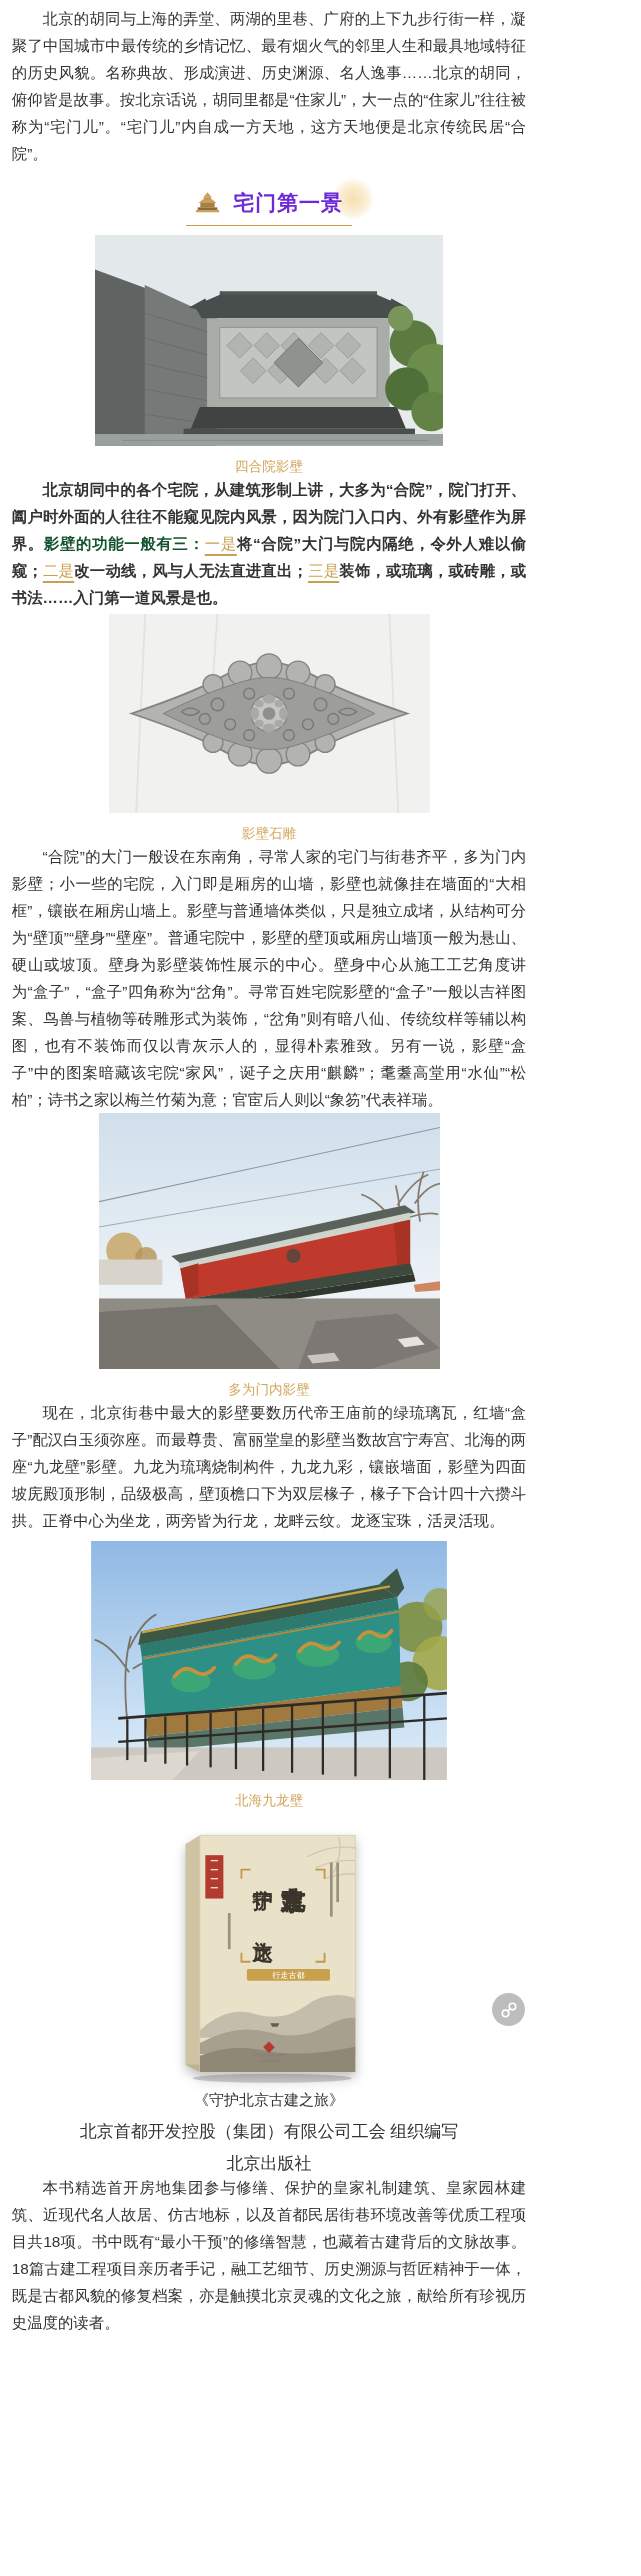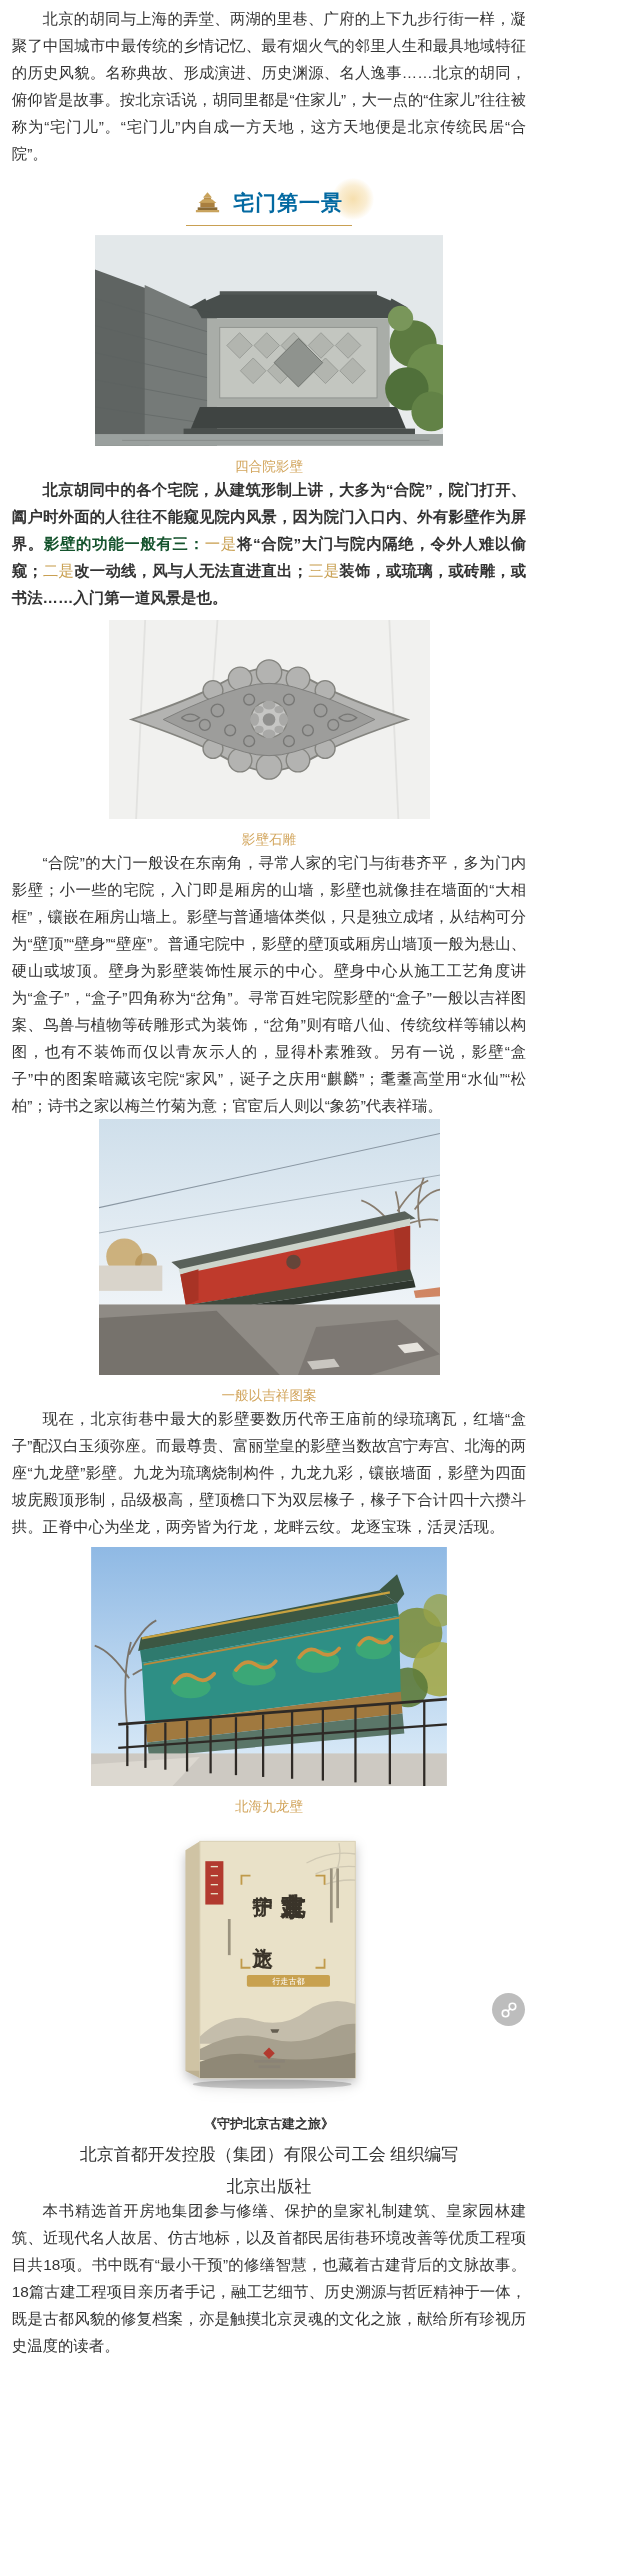--- a/index.html
+++ b/index.html
@@ -9,41 +9,41 @@
 
   p.para{font-size:15.4px;line-height:27px;color:#333;text-align:justify;text-indent:2em;margin:0;}
   .p1{margin-top:1.8px;}
   .p2{margin-top:29px;}
   .p3{margin-top:27px;}
   .p4{margin-top:25px;}
   .p5{margin-top:36px;}
 
   .seg-normal{color:#333;font-weight:bold;}
   .seg-gold-bold{color:#14532d;font-weight:bold;}
-  .seg-gold-underline{color:#c9a052;text-decoration-color:#c9a052;text-decoration-thickness:1.8px;text-underline-offset:4.5px;}
+  .seg-gold-underline{color:#c9a052;text-decoration:underline;text-decoration-color:#c9a052;text-decoration-thickness:1.8px;text-underline-offset:4.5px;}
 
   .section-heading{text-align:center;margin:22px 0 0 0;}
   .heading-inner{position:relative;display:inline-block;padding:0 9px 8.1px 9px;border-bottom:1.8px solid #c9a052;}
   .glow{position:absolute;width:42px;height:42px;border-radius:50%;right:-22px;top:-11px;
         background:radial-gradient(circle,#f6dfae 0%,rgba(246,223,174,0.55) 45%,rgba(246,223,174,0) 72%);z-index:0;}
-  .heading-label{position:relative;z-index:1;font-size:21px;font-weight:bold;color:#0369a1;letter-spacing:0.9px;}
+  .heading-label{position:relative;z-index:1;font-size:21px;font-weight:bold;color:#6d28d9;letter-spacing:0.9px;}
   .heading-icon{position:relative;z-index:1;vertical-align:-2.7px;margin-right:7.2px;}
 
   figure{margin:0;text-align:center;}
   .fig1{margin-top:9px;}
-  .fig2{margin-top:9px;}
+  .fig2{margin-top:3px;}
   .fig3{margin-top:0px;}
   .fig4{margin-top:7.2px;}
   .figphoto{display:block;margin:0 auto;}
   figcaption{font-size:13.6px;color:#d2a55c;margin-top:11.8px;}
 
   .book-fig{margin-top:16.3px;text-align:center;}
   .book-cover{filter:drop-shadow(0 5.4px 5.4px rgba(0,0,0,0.25));}
   .book-meta{text-align:center;color:#333;}
-  .book-title{font-size:13px;font-weight:bold;margin-top:22px;}
+  .book-title{font-size:15px;font-weight:normal;margin-top:4px;}
   .book-line{font-size:17px;margin-top:11.8px;line-height:20px;}
 
   .share-fab{position:absolute;top:1993px;right:12.7px;width:33px;height:33px;border-radius:50%;
              background:#bdbdbd;display:flex;align-items:center;justify-content:center;cursor:pointer;}
 </style>
 </head>
 <body>
 
 <div class="page">
   <div class="content">
@@ -193,21 +193,21 @@
         <circle cx="215" cy="158" r="8" fill="#3f4a3e" opacity="0.7"></circle>
         <polygon points="96,206 344,166 348,178 100,216" fill="#3f4a3e"></polygon>
         <polygon points="100,216 348,178 350,186 102,222" fill="#2e362e"></polygon>
         <rect y="205" width="377" height="78" fill="#8f8b85"></rect>
         <polygon points="0,220 130,212 200,283 0,283" fill="#6e6a64" opacity="0.75"></polygon>
         <polygon points="240,230 330,222 377,260 300,283 220,283" fill="#716d67" opacity="0.6"></polygon>
         <polygon points="330,250 352,247 360,256 338,259" fill="#e6e3dd"></polygon>
         <polygon points="230,268 260,265 266,274 236,277" fill="#dcd9d3" opacity="0.8"></polygon>
         <polygon points="348,190 377,186 377,196 350,198" fill="#c96a3f" opacity="0.8"></polygon>
       </svg>
-      <figcaption>一般以吉祥图案</figcaption>
+      <figcaption>多为门内影壁</figcaption>
     </figure>
 
     <p class="para p4">现在，北京街巷中最大的影壁要数历代帝王庙前的绿琉璃瓦，红墙“盒子”配汉白玉须弥座。而最尊贵、富丽堂皇的影壁当数故宫宁寿宫、北海的两座“九龙壁”影壁。九龙为琉璃烧制构件，九龙九彩，镶嵌墙面，影壁为四面坡庑殿顶形制，品级极高，壁顶檐口下为双层椽子，椽子下合计四十六攒斗拱。正脊中心为坐龙，两旁皆为行龙，龙畔云纹。龙逐宝珠，活灵活现。</p>
 
     <figure class="fig4">
       <svg class="figphoto" width="356" height="239" viewBox="0 0 393 264">
         <defs>
           <linearGradient id="sky4" x1="0" y1="0" x2="0" y2="1">
             <stop offset="0" stop-color="#8fb9e4"></stop>
               <stop offset="1" stop-color="#d8e9f7"></stop>

